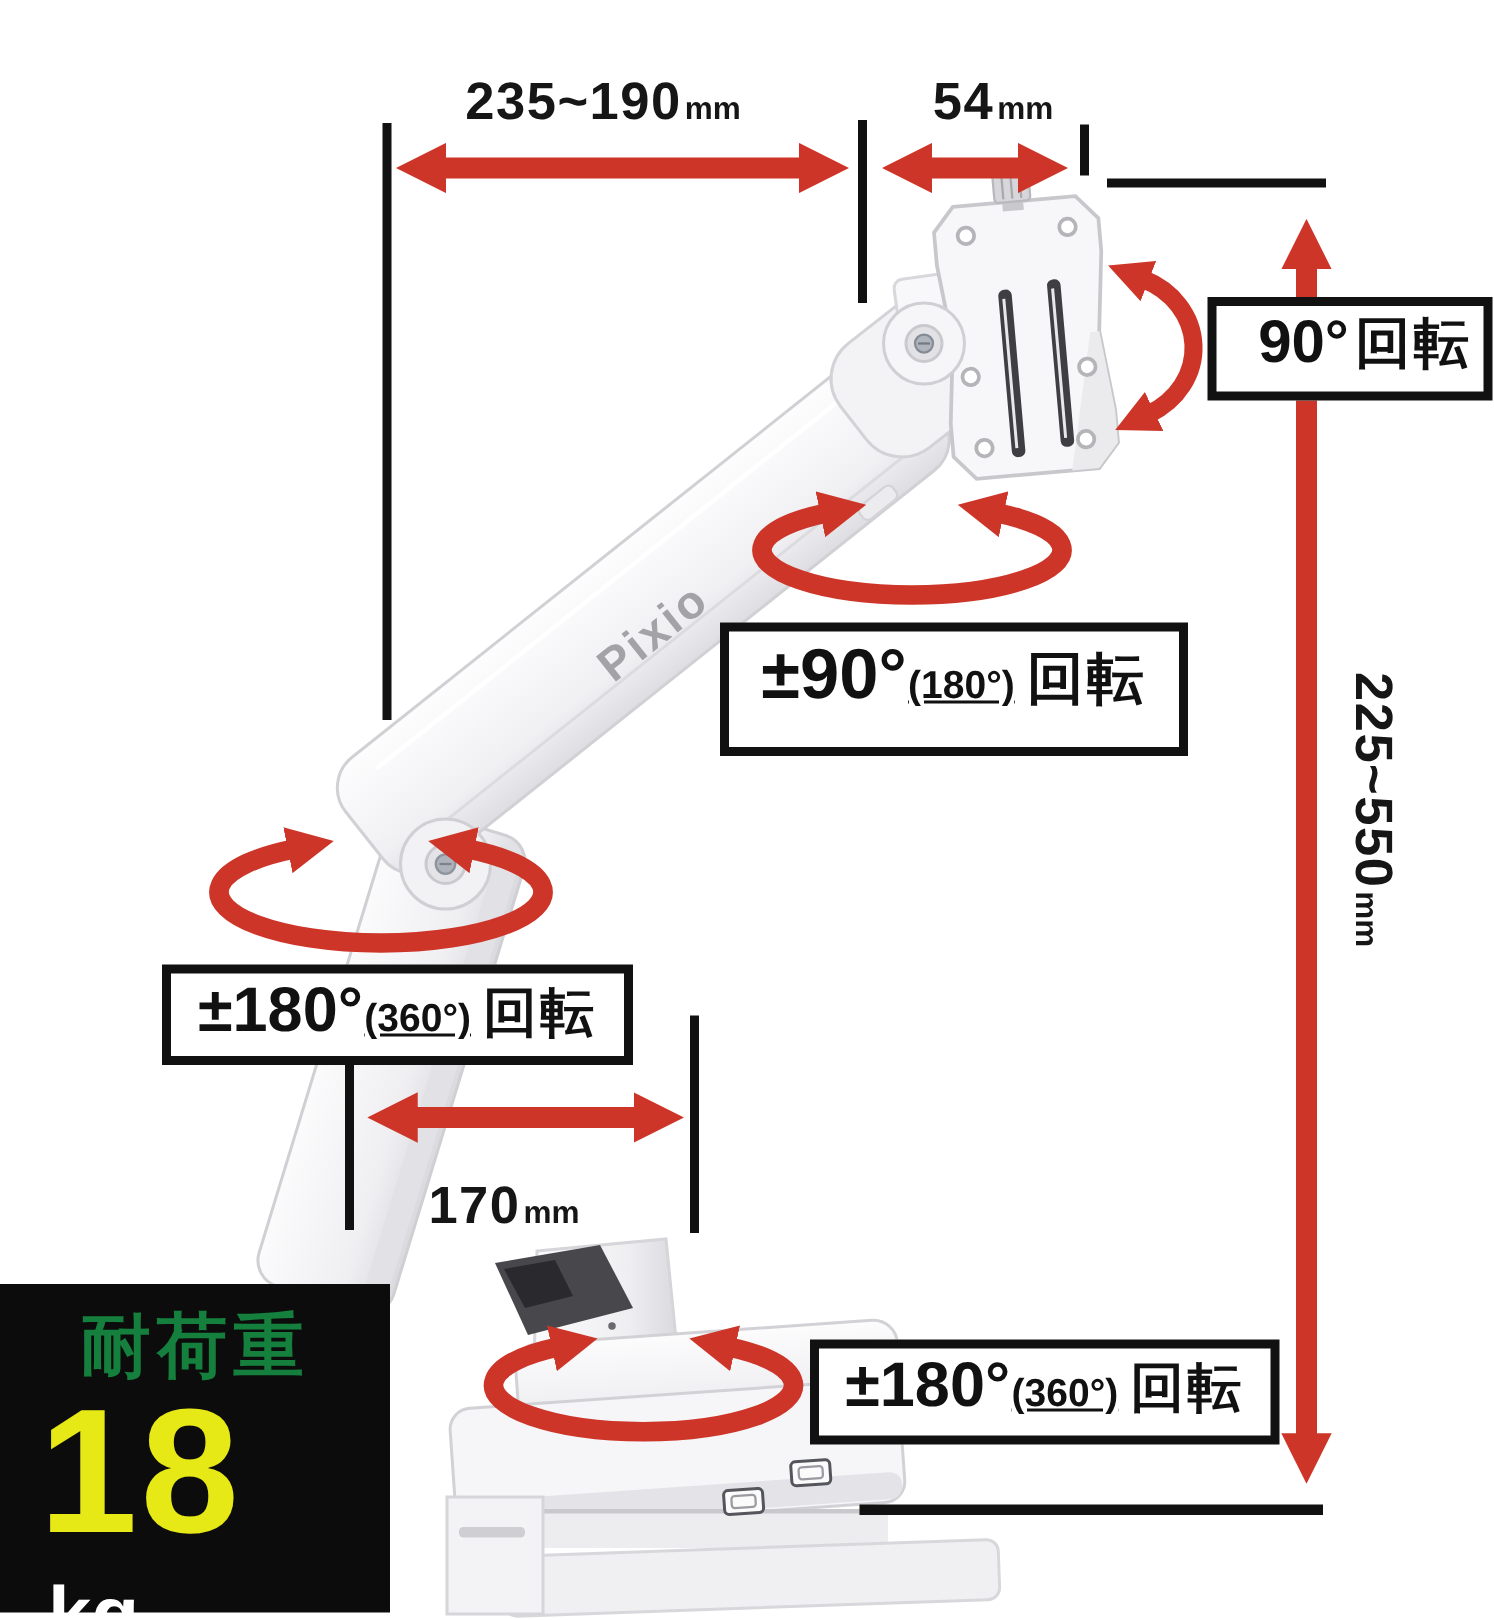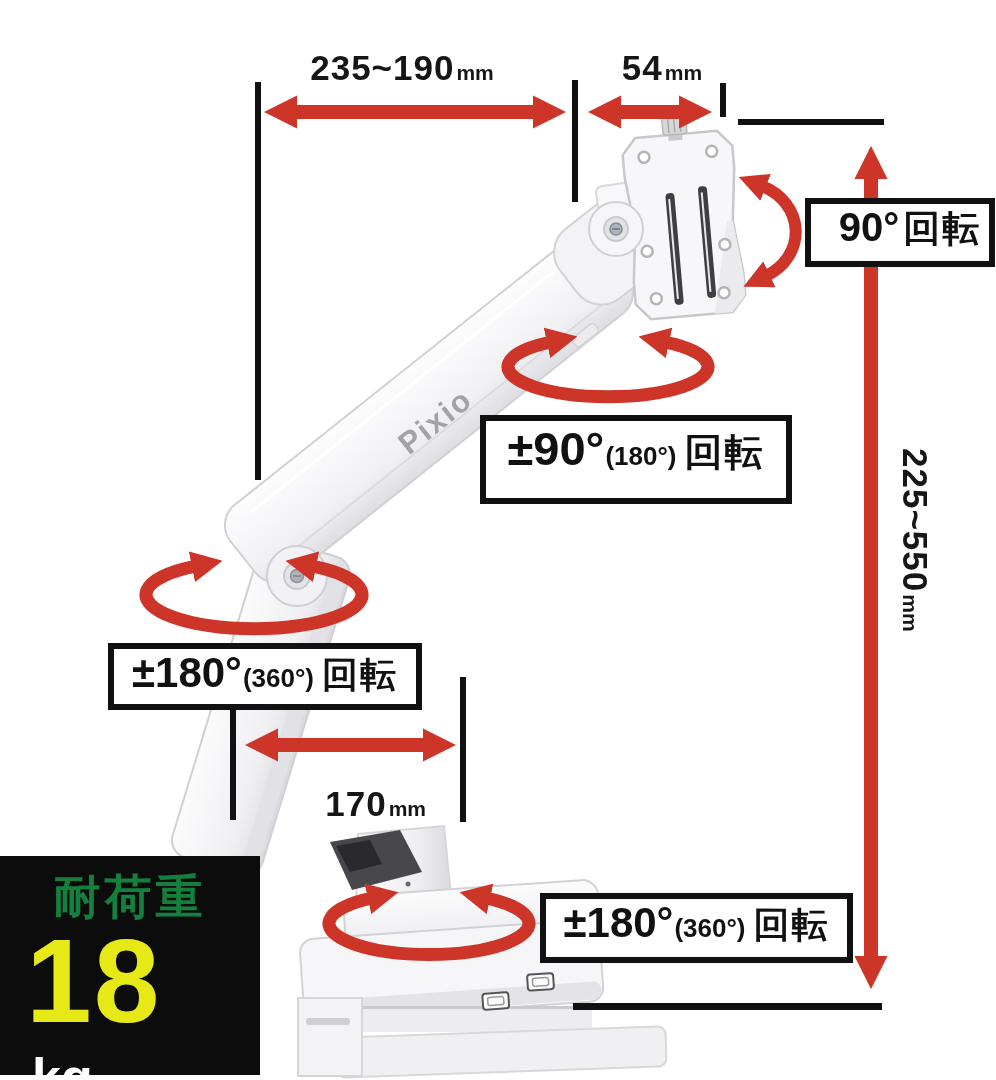--- a/index.html
+++ b/index.html
@@ -18,30 +18,30 @@
 
   .measure{
     position:absolute;display:flex;align-items:baseline;justify-content:center;
     font-weight:800;letter-spacing:1px;white-space:nowrap;color:#161616;
   }
   .measure .val{font-size:35px;}
   .measure .unit{font-size:21px;margin-left:2px;letter-spacing:0;}
 
   .m-reach{left:252px;top:48px;width:300px;}
   .m-depth{left:597px;top:48px;width:130px;}
-  .m-length{left:246px;top:784px;justify-content:flex-end;width:180px;}
+  .m-length{left:246px;top:784px;justify-content:center;width:180px;}
   .m-height{left:935px;top:448px;transform:rotate(90deg);transform-origin:top left;}
 
   .callout{
     position:absolute;display:flex;align-items:baseline;justify-content:center;
     background:#ffffff;border:6px solid #111;box-sizing:border-box;
     font-weight:800;white-space:nowrap;z-index:3;color:#111;
   }
   .callout .big{font-size:43px;letter-spacing:0px;}
-  .callout .paren{font-size:26px;margin-left:1px;}
+  .callout .paren{font-size:26px;margin-left:1px;text-decoration:underline;}
   .callout .kanji{font-size:38px;margin-left:8px;letter-spacing:2px;}
   .co-vesa{left:805px;top:198px;width:190px;height:69px;padding-left:20px;}
   .co-vesa .big{font-size:40px;}
   .co-vesa .kanji{font-size:37px;margin-left:4px;}
   .co-upper{left:460px;top:415px;width:312px;height:89px;margin-left:20px;}
   .co-upper .big{font-size:47px;}
   .co-elbow{left:108px;top:643px;width:314px;height:67px;}
   .co-elbow .big{font-size:42px;}
   .co-elbow .kanji{font-size:36px;}
   .co-base{left:540px;top:893px;width:313px;height:70px;}

